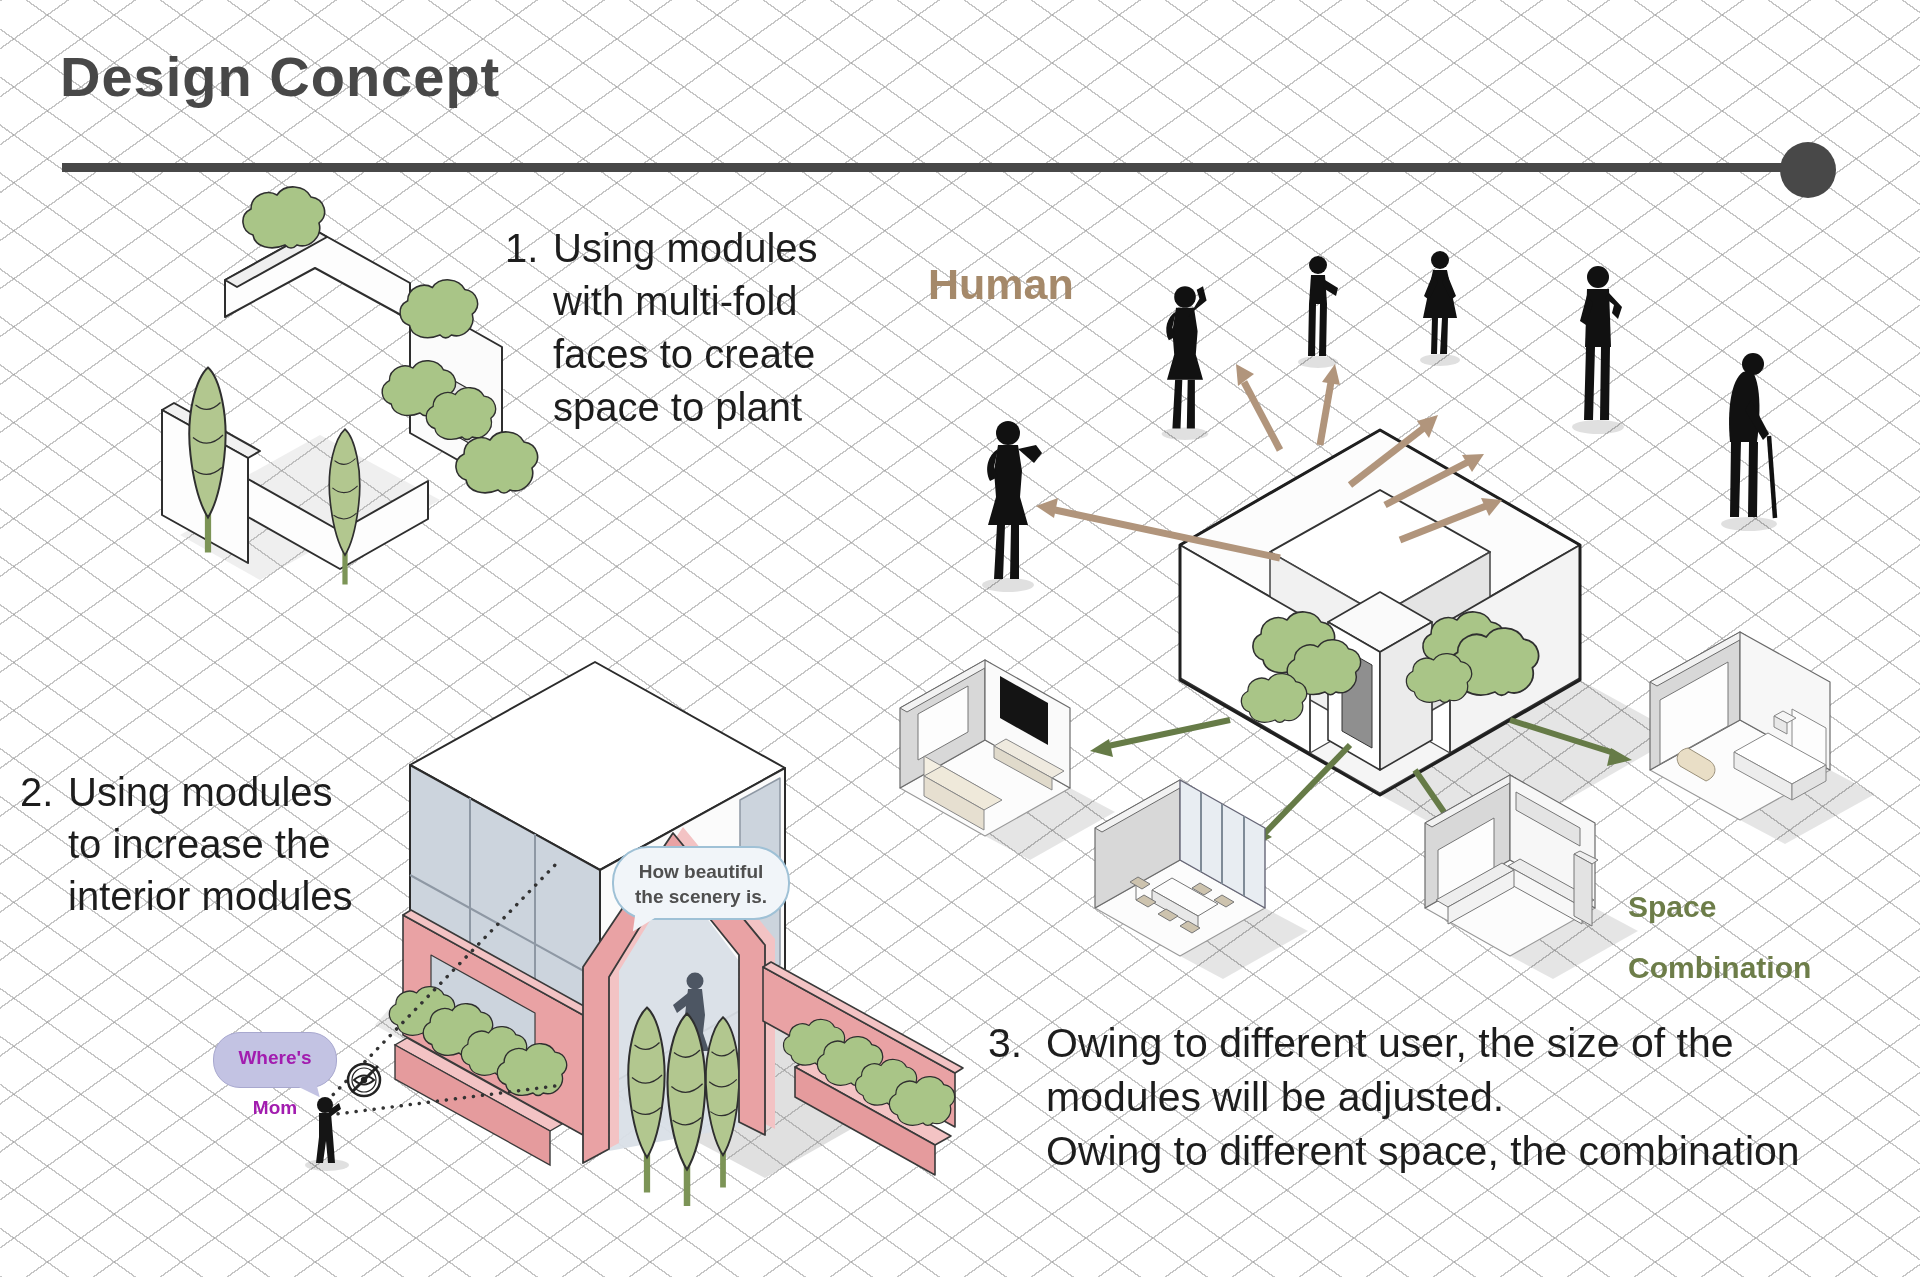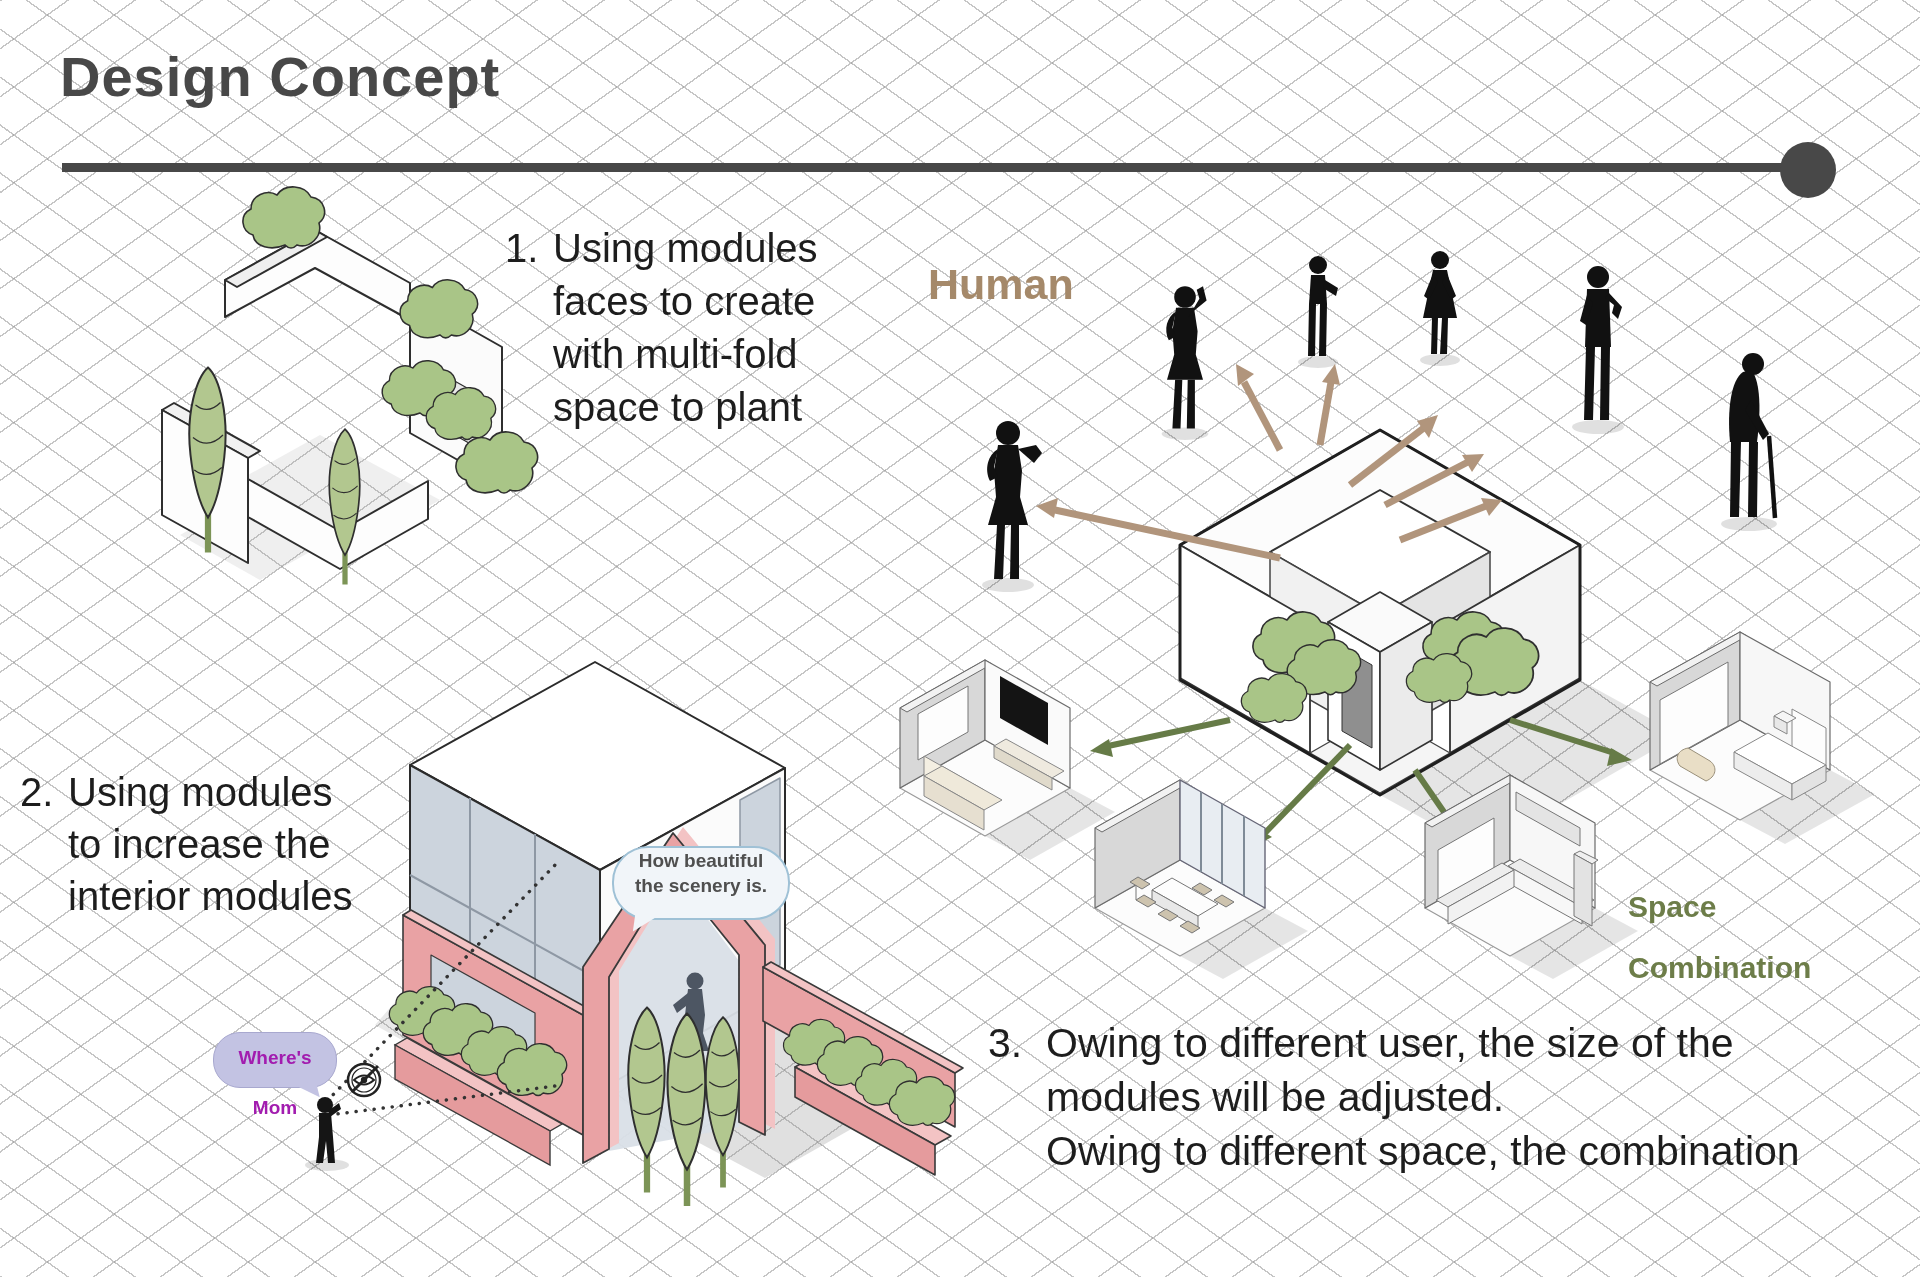--- a/index.html
+++ b/index.html
@@ -22,21 +22,21 @@
   .c2{left:20px;top:766px;font-size:40px;line-height:52px;}
   .c2 .num{width:38px;margin-right:10px;}
   .c3{left:988px;top:1016px;font-size:41px;line-height:54px;}
   .c3 .num{width:40px;margin-right:18px;}
   
   .hf{left:928px;top:250px;font-size:43px;line-height:68px;font-weight:bold;color:#a5896a;z-index:6;}
   .sc{left:1628px;top:876px;font-size:30px;line-height:61px;font-weight:bold;color:#6d7d49;z-index:6;}
   
   .bubble{z-index:8;text-align:center;font-weight:bold;}
   .bubble-scenery{left:612px;top:846px;width:178px;height:74px;background:#f1f5f9;border:2px solid #9fc1d6;
-    border-radius:36px;font-size:19px;line-height:25px;color:#4f4f4f;box-sizing:border-box;}
+    border-radius:36px;font-size:19px;line-height:25px;color:#4f4f4f;padding-top:11px;box-sizing:border-box;}
   .bubble-scenery .tail{position:absolute;left:20px;bottom:-15px;width:0;height:0;
     border-right:22px solid transparent;border-top:18px solid #f1f5f9;transform:rotate(8deg);}
   .bubble-mom{left:213px;top:1032px;width:122px;height:54px;background:#c3c3e3;border:1.5px solid #a8a8cf;
     border-radius:27px;font-size:19px;color:#a21caf;line-height:50px;}
   .bubble-mom .tail{position:absolute;right:18px;bottom:-13px;width:0;height:0;
     border-left:20px solid transparent;border-top:17px solid #c3c3e3;transform:rotate(-14deg);}
   svg{position:absolute;overflow:visible;}
   .svg1{left:90px;top:185px;z-index:2;}
   .svg2{left:295px;top:615px;z-index:3;}
   .svg3{left:880px;top:200px;z-index:2;}
@@ -58,22 +58,22 @@
   </svg>
 
   <div class="abs title">Design Concept</div>
   <div class="abs rule"></div>
   <div class="abs rule-dot"></div>
 
   <div class="abs concept c1">
     <div class="num">1.</div>
     <div class="lines">
       <div>Using modules</div>
+      <div>with multi-fold</div>
       <div>faces to create</div>
-      <div>with multi-fold</div>
       <div>space to plant</div>
     </div>
   </div>
 
   <div class="abs concept c2">
     <div class="num">2.</div>
     <div class="lines">
       <div>Using modules</div>
       <div>to increase the</div>
       <div>interior modules</div>

